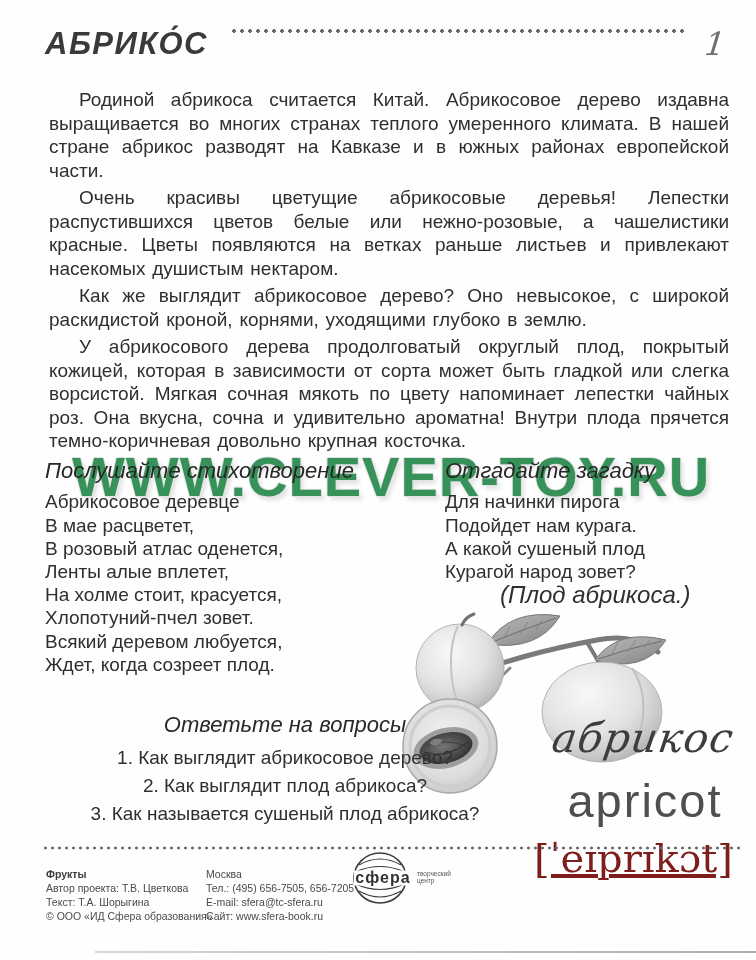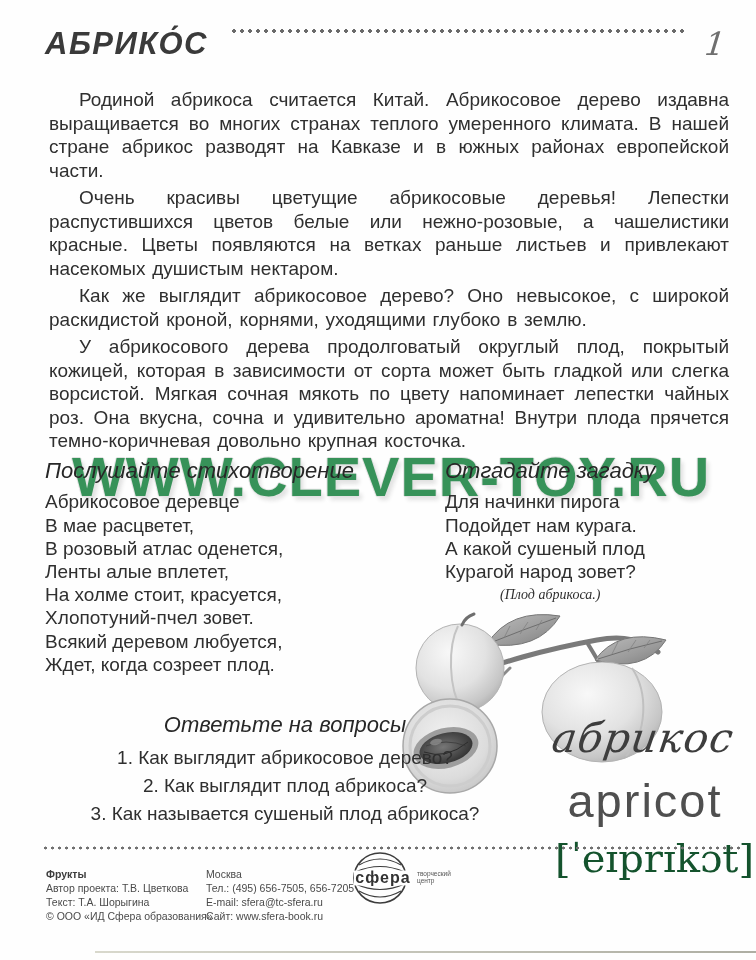--- a/index.html
+++ b/index.html
@@ -34,21 +34,21 @@
   }
 
   
   .col-heading{
     font-size:22px;font-weight:normal;font-style:italic;color:#272727;
     margin:0 0 6px 0;line-height:1.2;
   }
   .poem{left:45px;top:458px;width:375px;}
   .riddle{left:445px;top:458px;width:300px;}
   .vline{font-size:19px;line-height:23.2px;white-space:nowrap;}
-  .riddle-answer{font-size:14px;line-height:23.2px;font-style:italic;padding-left:55px;font-family:Liberation Serif, serif;}
+  .riddle-answer{font-size:24px;line-height:23.2px;font-style:italic;padding-left:55px;}
 
   
   .questions{left:45px;top:712px;width:480px;text-align:center;}
   .questions .vline{line-height:28px;}
 
   
   .watermark{
     left:72px;top:444px;width:660px;z-index:3;pointer-events:none;
     font-size:56px;font-weight:bold;letter-spacing:1px;white-space:nowrap;
     color:#15803d;
@@ -62,22 +62,22 @@
     left:538px;top:716px;width:210px;text-align:center;
     font-family:"DejaVu Serif",serif;font-style:italic;
     font-size:41px;color:#3d3d3d;letter-spacing:1px;line-height:1.1;
     transform:skewX(-8deg);
   }
   .label-en{
     left:540px;top:775px;width:210px;text-align:center;
     font-size:47px;color:#4f4f4f;letter-spacing:2px;line-height:1.1;
   }
   .label-ipa{
-    left:534px;top:836px;width:220px;text-align:right;
-    font-family:"DejaVu Serif",serif;font-size:40px;color:#14532d;line-height:1.1;
+    left:534px;top:836px;width:220px;text-align:left;
+    font-family:"DejaVu Serif",serif;font-size:40px;color:#7f1d1d;line-height:1.1;text-decoration:underline;
   }
 
   
   .footer{left:42px;top:845px;width:700px;height:70px;}
   .footer-dots{
     height:6px;width:100%;
     background-image:radial-gradient(circle,#707070 1.4px,transparent 1.6px);
     background-size:7px 6px;background-repeat:repeat-x;background-position:0 50%;
   }
   .footer .col{position:absolute;top:22px;font-size:10.5px;line-height:14px;color:#4a4a4a;}

